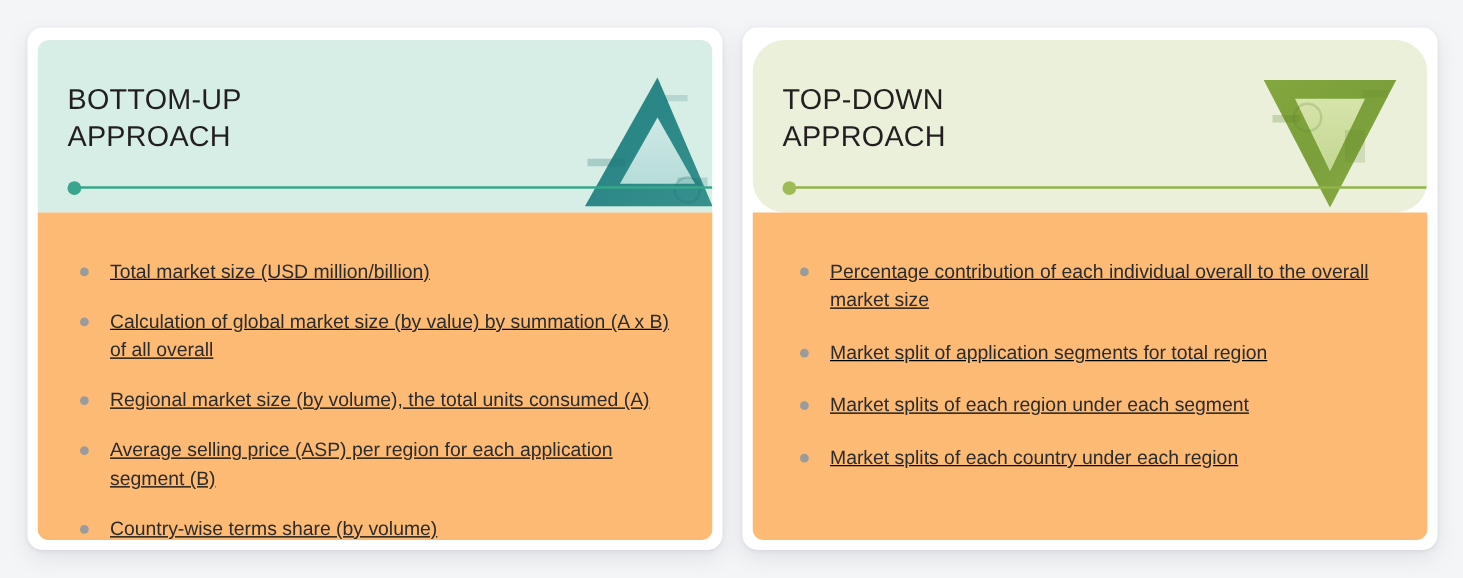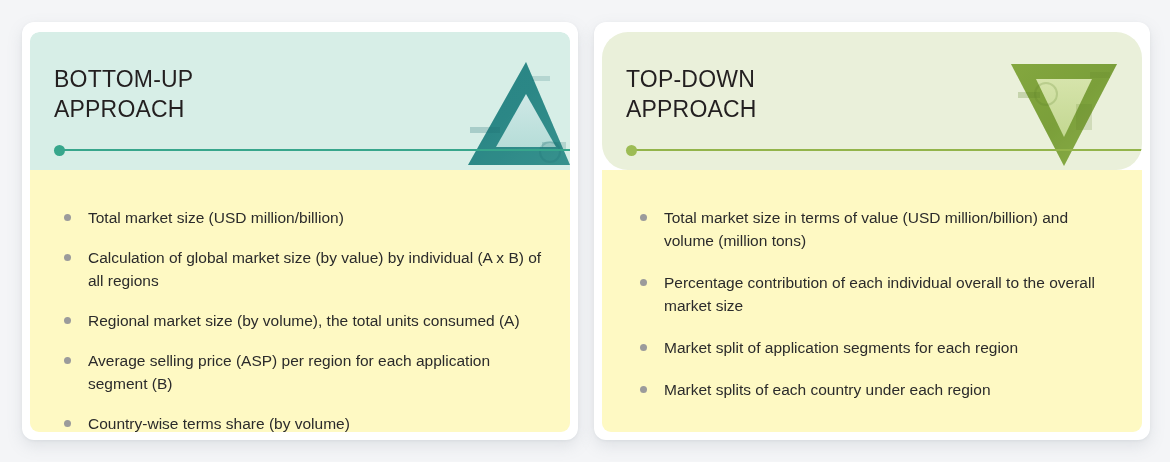--- a/index.html
+++ b/index.html
@@ -88,23 +88,24 @@
   }
   .rule-teal .line{background:#37a68c;}
   .rule-teal .dot{background:#37a68c;}
   .rule-green .line{background:#93b44a;}
   .rule-green .dot{background:#9dbc55;}
 
   .card-body{
     position:absolute;
     left:0;right:0;
     top:138px;bottom:0;
-    background:#fef9c3;
+    background:#fdba74;
     padding:36px 20px 0 26px;
     box-sizing:border-box;
+    text-decoration:underline;
   }
 
   ul.bullets{
     list-style:none;
     margin:0;padding:0;
   }
   ul.bullets li{
     position:relative;
     padding-left:32px;
     margin-bottom:17px;
@@ -161,21 +162,21 @@
 
         <div class="rule rule-teal">
           <div class="line"></div>
           <div class="dot"></div>
         </div>
       </div>
 
       <div class="card-body">
         <ul class="bullets">
           <li>Total market size (USD million/billion)</li>
-          <li>Calculation of global market size (by value) by individual (A x B) of all regions</li>
+          <li>Calculation of global market size (by value) by summation (A x B) of all overall</li>
           <li>Regional market size (by volume), the total units consumed (A)</li>
           <li>Average selling price (ASP) per region for each application segment (B)</li>
           <li>Country-wise terms share (by volume)</li>
         </ul>
       </div>
 
     </div>
   </div>
 
   <div class="card-frame right">
@@ -210,23 +211,23 @@
         </div>
 
         <div class="rule rule-green">
           <div class="line"></div>
           <div class="dot"></div>
         </div>
       </div>
 
       <div class="card-body body-right">
         <ul class="bullets">
-          <li>Total market size in terms of value (USD million/billion) and volume (million tons)</li>
           <li>Percentage contribution of each individual overall to the overall market size</li>
-          <li>Market split of application segments for each region</li>
+          <li>Market split of application segments for total region</li>
+          <li>Market splits of each region under each segment</li>
           <li>Market splits of each country under each region</li>
         </ul>
       </div>
 
     </div>
   </div>
 
 </div>
 
 </body></html>

